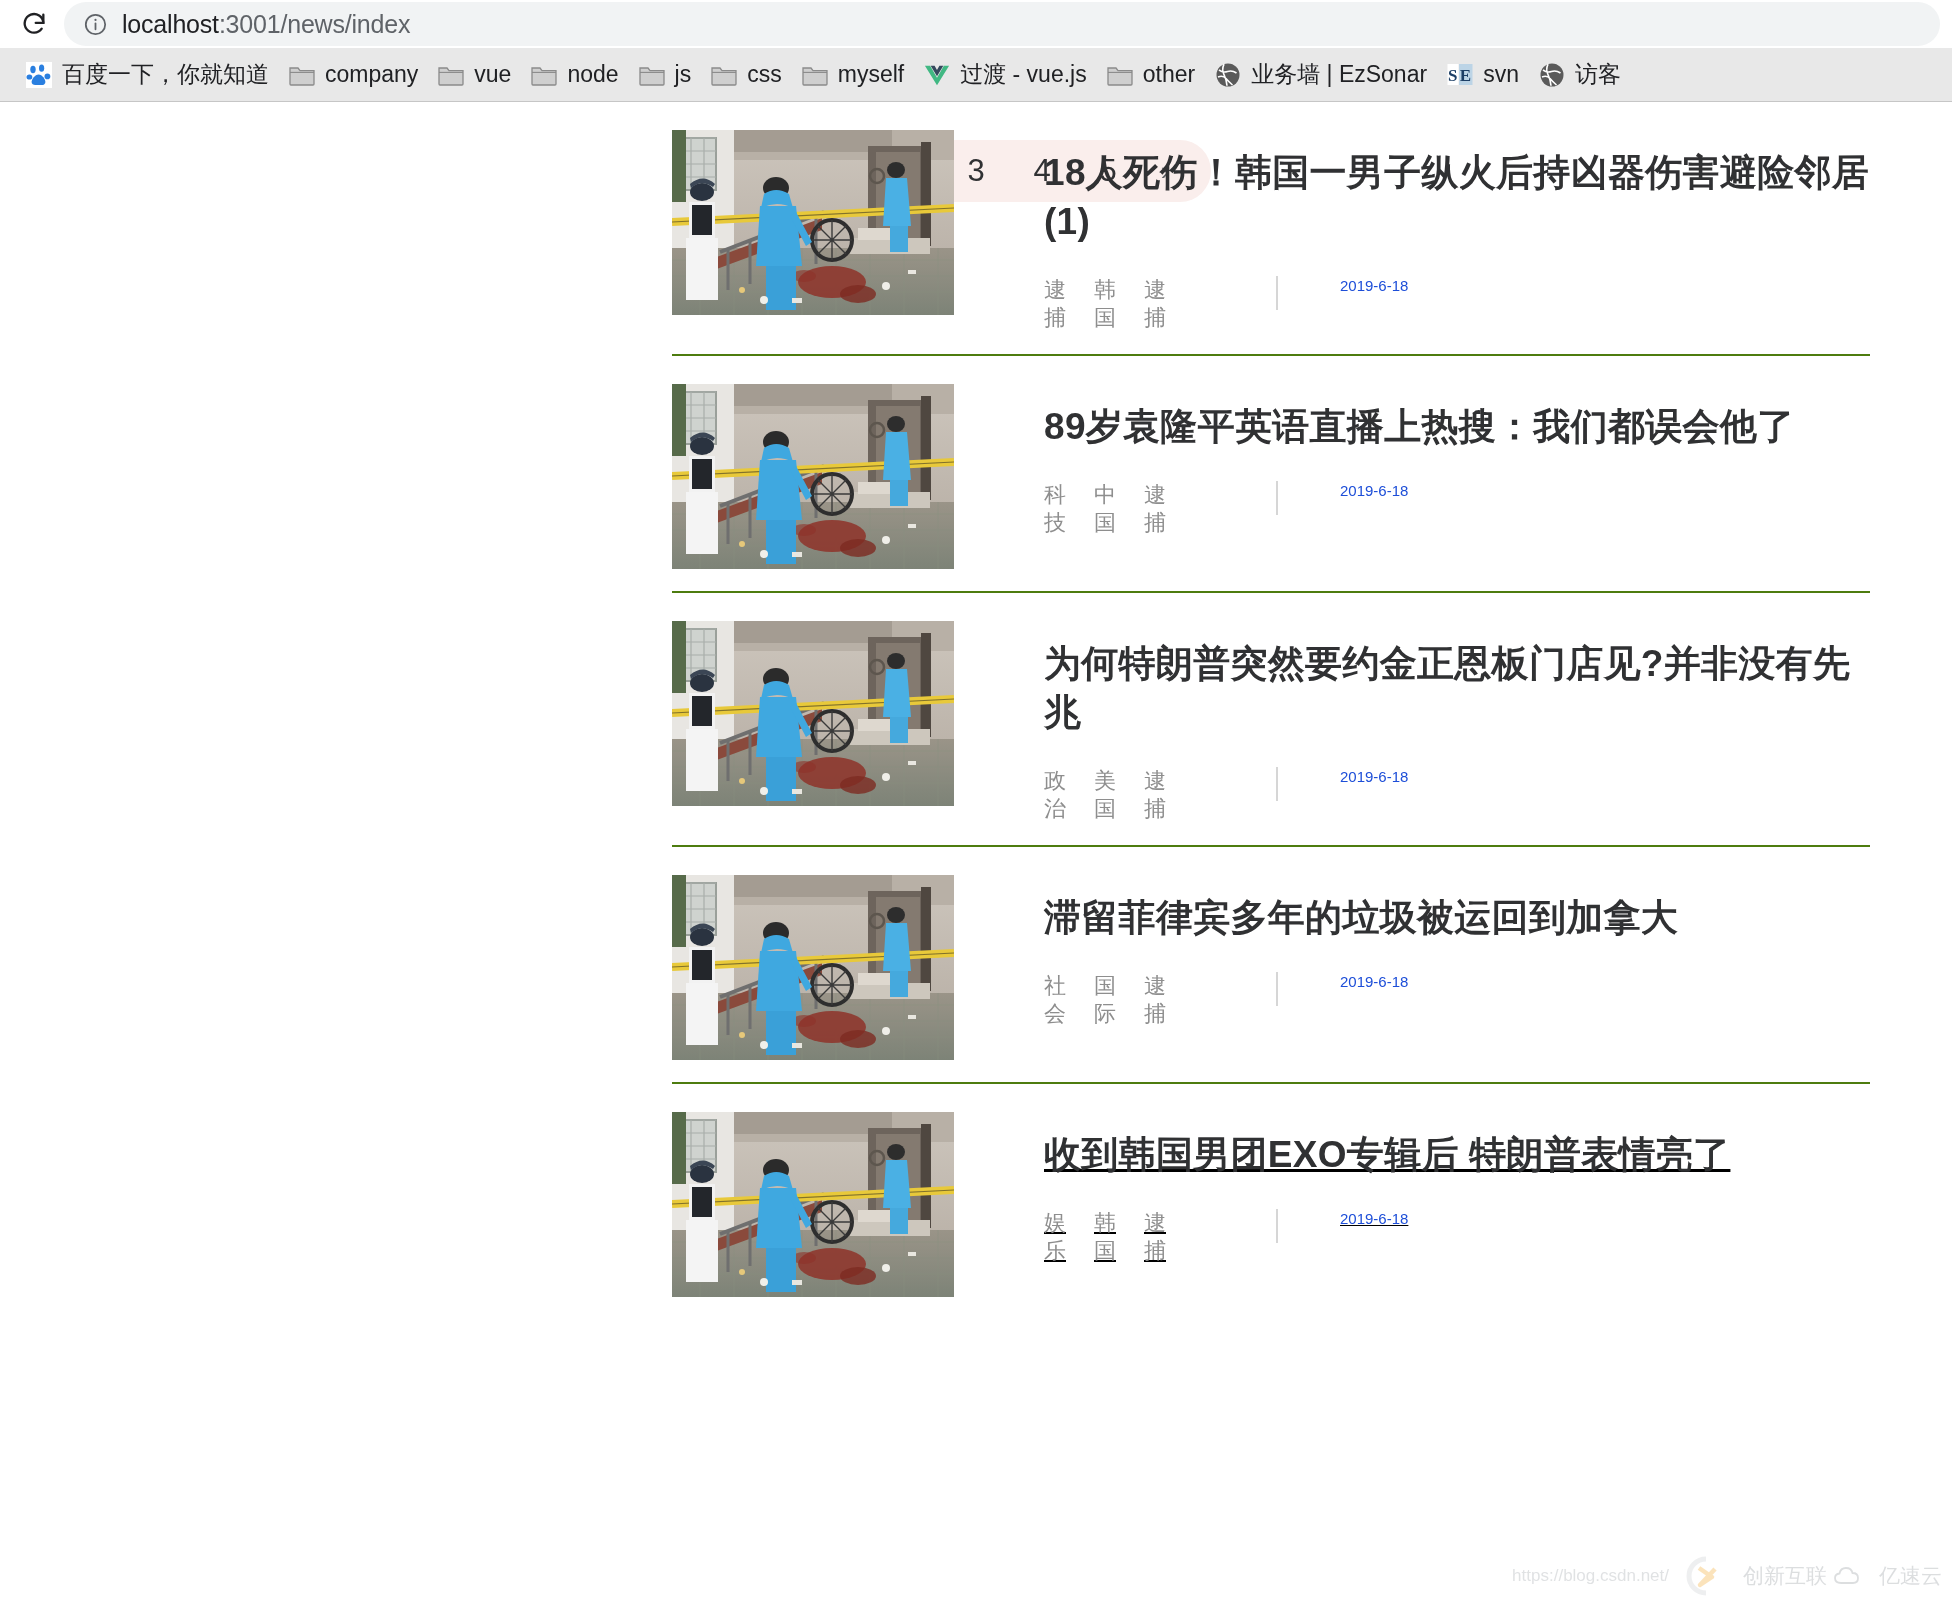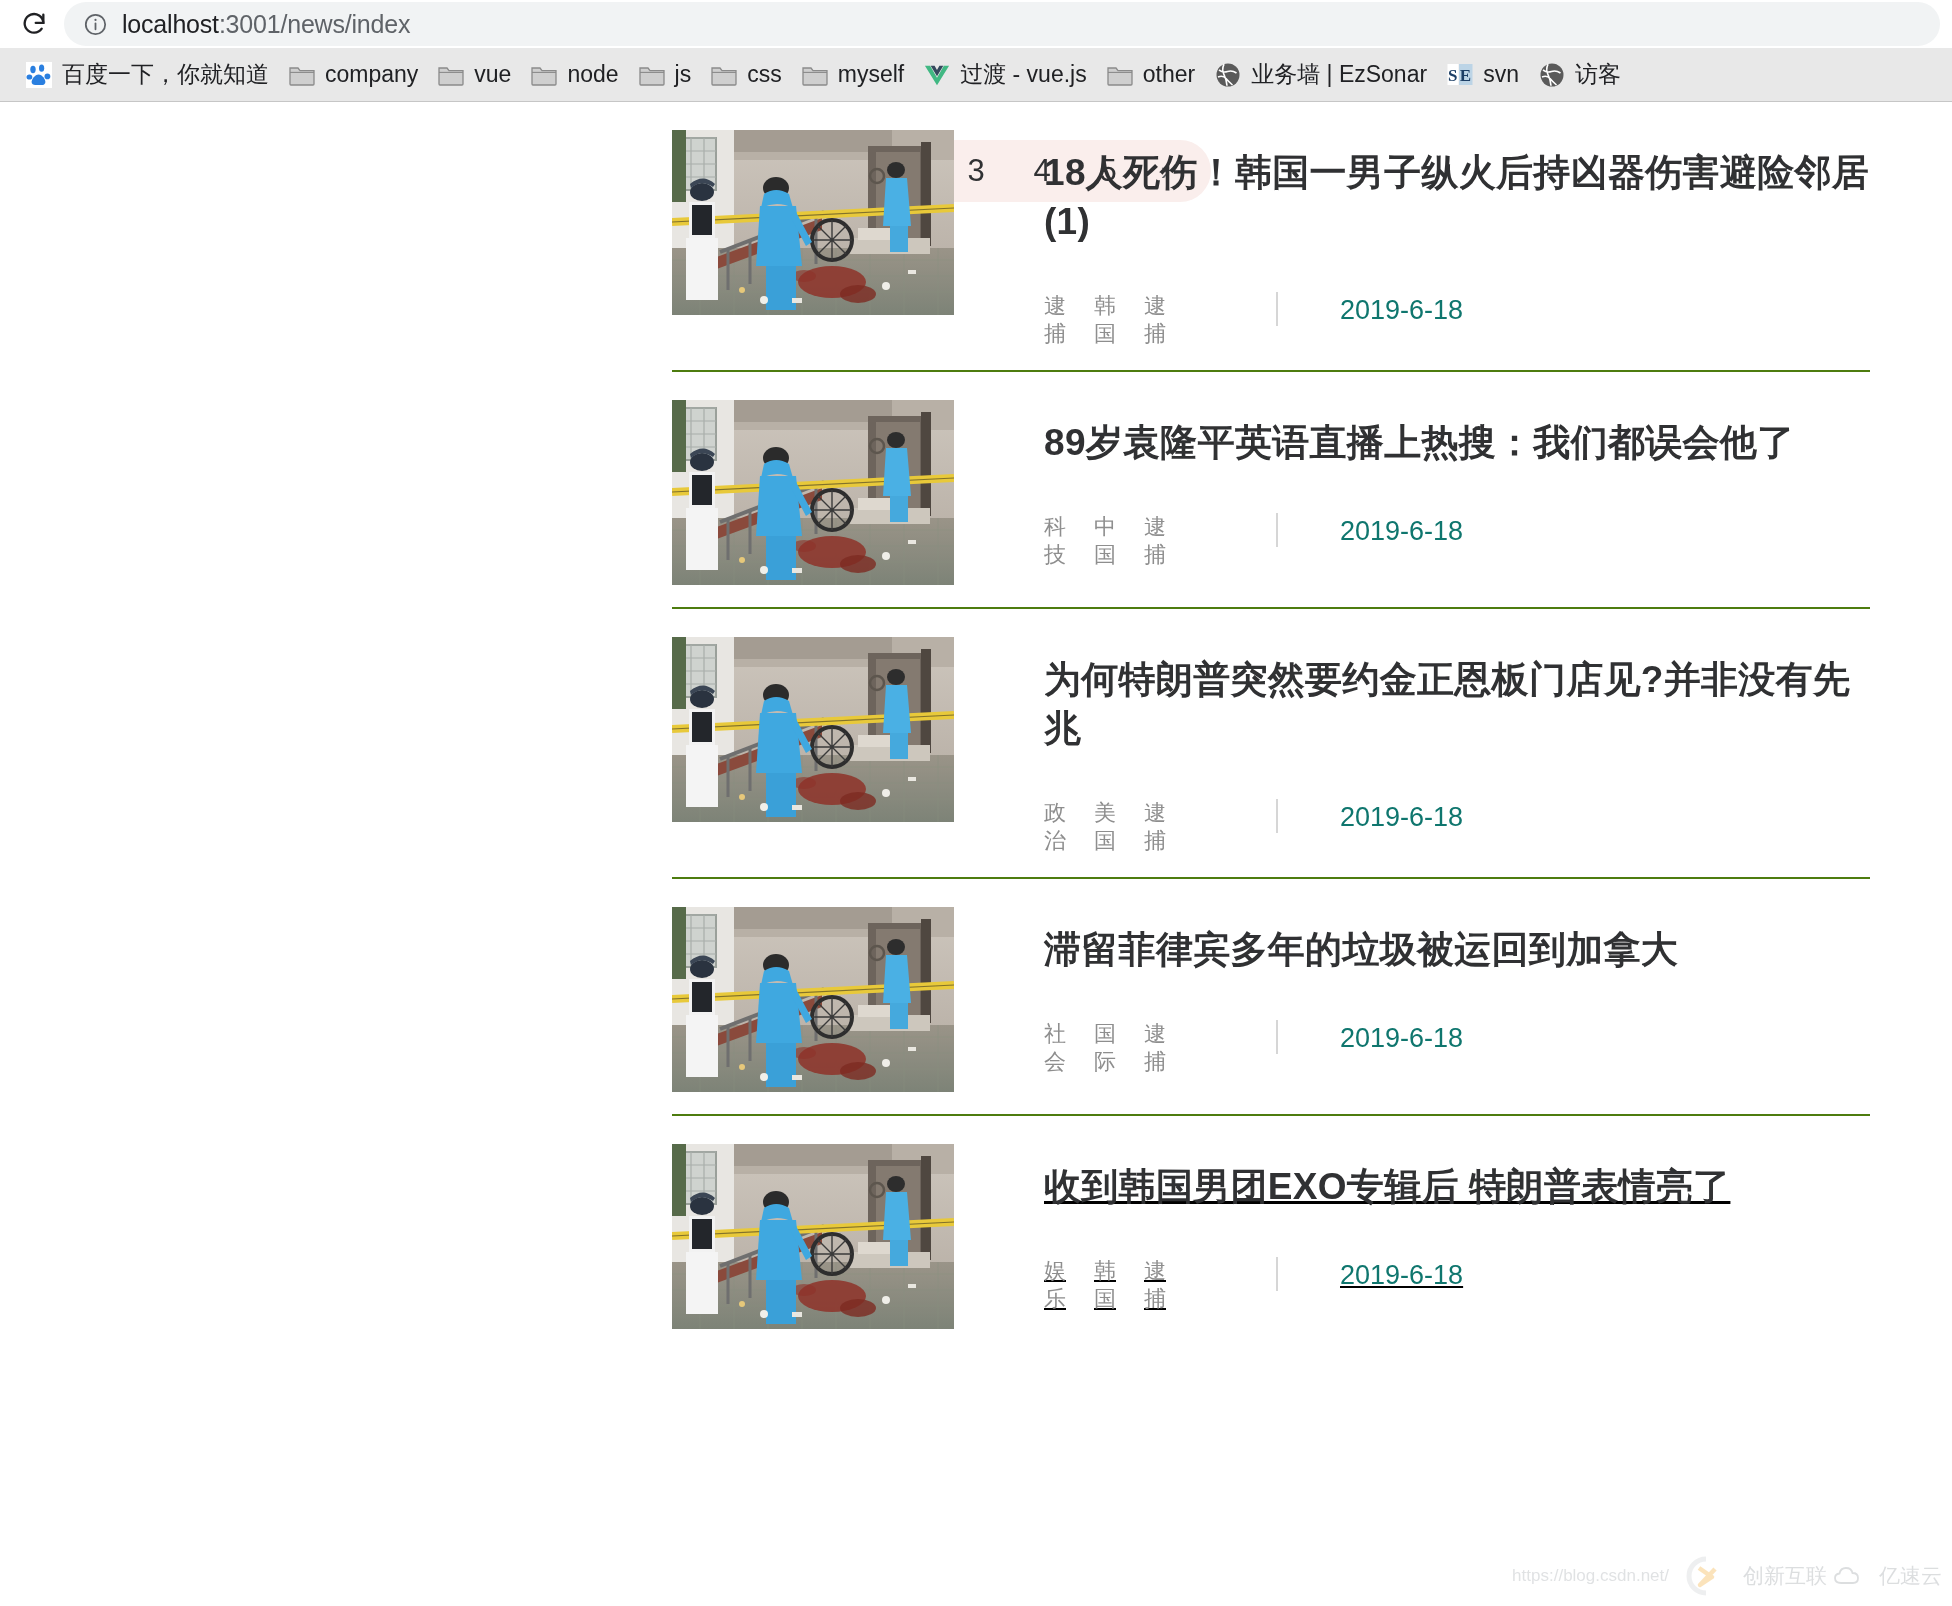--- a/index.html
+++ b/index.html
@@ -126,43 +126,43 @@
     font-size: 37px;
     font-weight: bold;
     line-height: 1.33;
     color: #303133;
     letter-spacing: 0.3px;
     word-break: break-word;
   }
   .news-meta {
     display: flex;
     align-items: flex-start;
-    margin-top: 46px;
+    margin-top: 30px;
     gap: 28px;
   }
   .tag-group { display: flex; align-items: flex-start; }
   .tag {
     font-size: 22px;
     line-height: 1.26;
     color: #8e8e8e;
     width: 24px;
     margin-right: 26px;
     letter-spacing: 0;
     word-break: break-all;
   }
   .meta-sep {
     width: 2px;
     height: 34px;
     background: #d6d6d6;
     margin: 0 34px 0 54px;
     flex: 0 0 auto;
   }
   .news-date {
-    font-size: 27px;
-    color: #0f766e;
+    font-size: 15px;
+    color: #1d4ed8;
     line-height: 1.35;
     white-space: nowrap;
   }
 
   
   .pagination-wrap {
     display: flex;
     justify-content: center;
     margin-top: 38px;
   }

